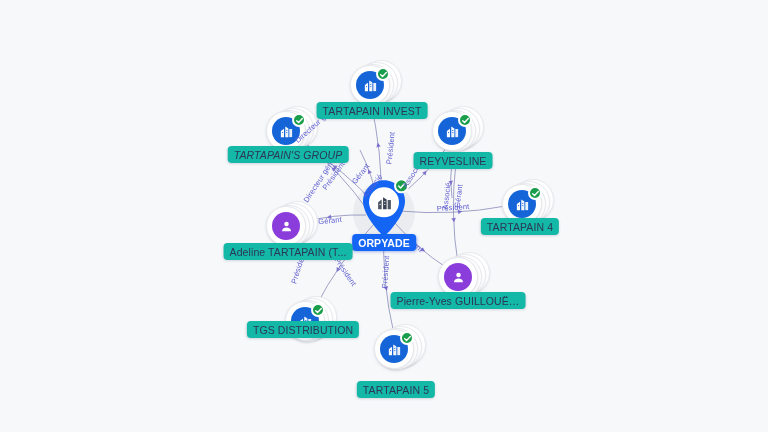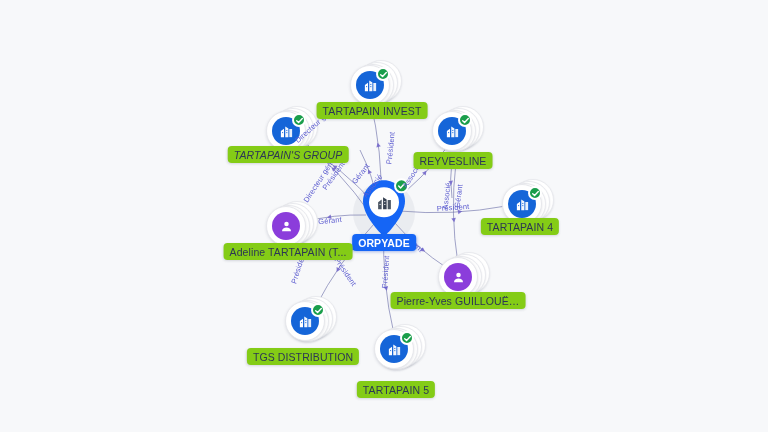--- a/index.html
+++ b/index.html
@@ -90,21 +90,21 @@
   }
 
   
   .node-label{
     position:absolute;
     transform:translate(-50%,0);
     white-space:nowrap;
     font-size:10.5px;
     letter-spacing:.1px;
     color:#2c3655;
-    background:#84cc16;
+    background:#14b8a6;
     padding:2.5px 6px;
     border-radius:4px;
     box-shadow:0 1px 2.5px rgba(35,45,75,.16);
     line-height:1.15;
   }
   .node-label.selected{
     background:#1565f5;
     color:#ffffff;
     font-weight:bold;
     box-shadow:0 1px 3px rgba(20,70,200,.35);
@@ -374,17 +374,17 @@
       <div class="edge-label" style="left: 299px; top: 268px; transform: translate(-50%, -50%) rotate(-72deg);">Président</div>
     </div>
   <div id="label-layer">
       <div class="node-label selected" style="left: 384px; top: 234px;">ORPYADE</div>
       <div class="node-label" style="left: 372px; top: 102px;">TARTAPAIN INVEST</div>
       <div class="node-label" style="left: 288px; top: 146px; font-style: italic;">TARTAPAIN'S GROUP</div>
       <div class="node-label" style="left: 453px; top: 152px; text-align: right;">REYVESLINE</div>
       <div class="node-label" style="left: 520px; top: 218px;">TARTAPAIN 4</div>
       <div class="node-label" style="left: 288px; top: 243px;">Adeline TARTAPAIN (T...</div>
       <div class="node-label" style="left: 458px; top: 292px; text-align: center;">Pierre-Yves GUILLOUË…</div>
-      <div class="node-label" style="left: 303px; top: 348px;">TGS DISTRIBUTION</div>
+      <div class="node-label" style="left: 303px; top: 321px;">TGS DISTRIBUTION</div>
       <div class="node-label" style="left: 396px; top: 381px;">TARTAPAIN 5</div>
     </div>
 
 </div>
 
 </body></html>

